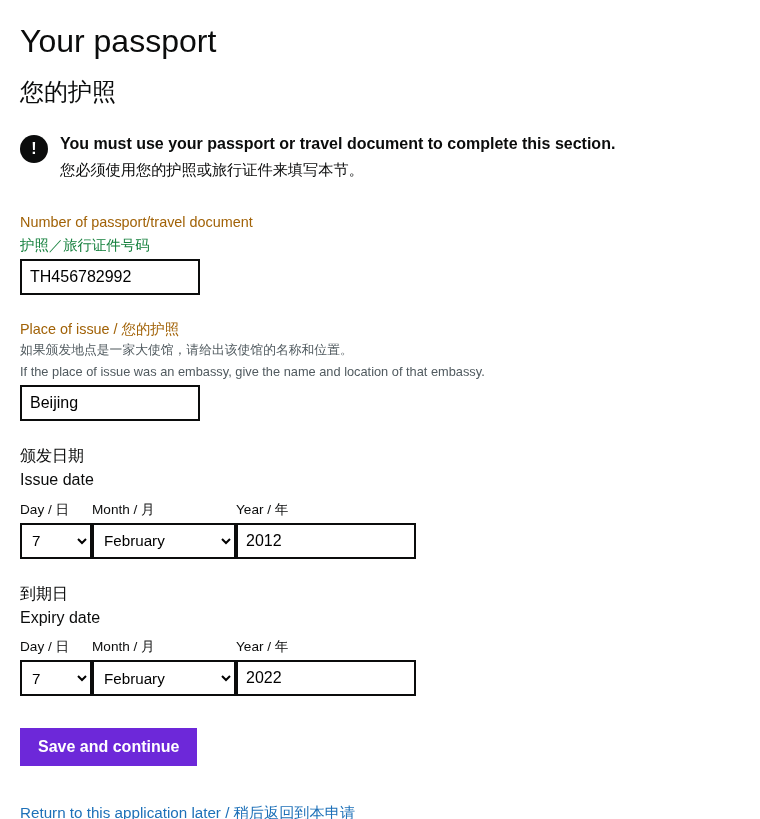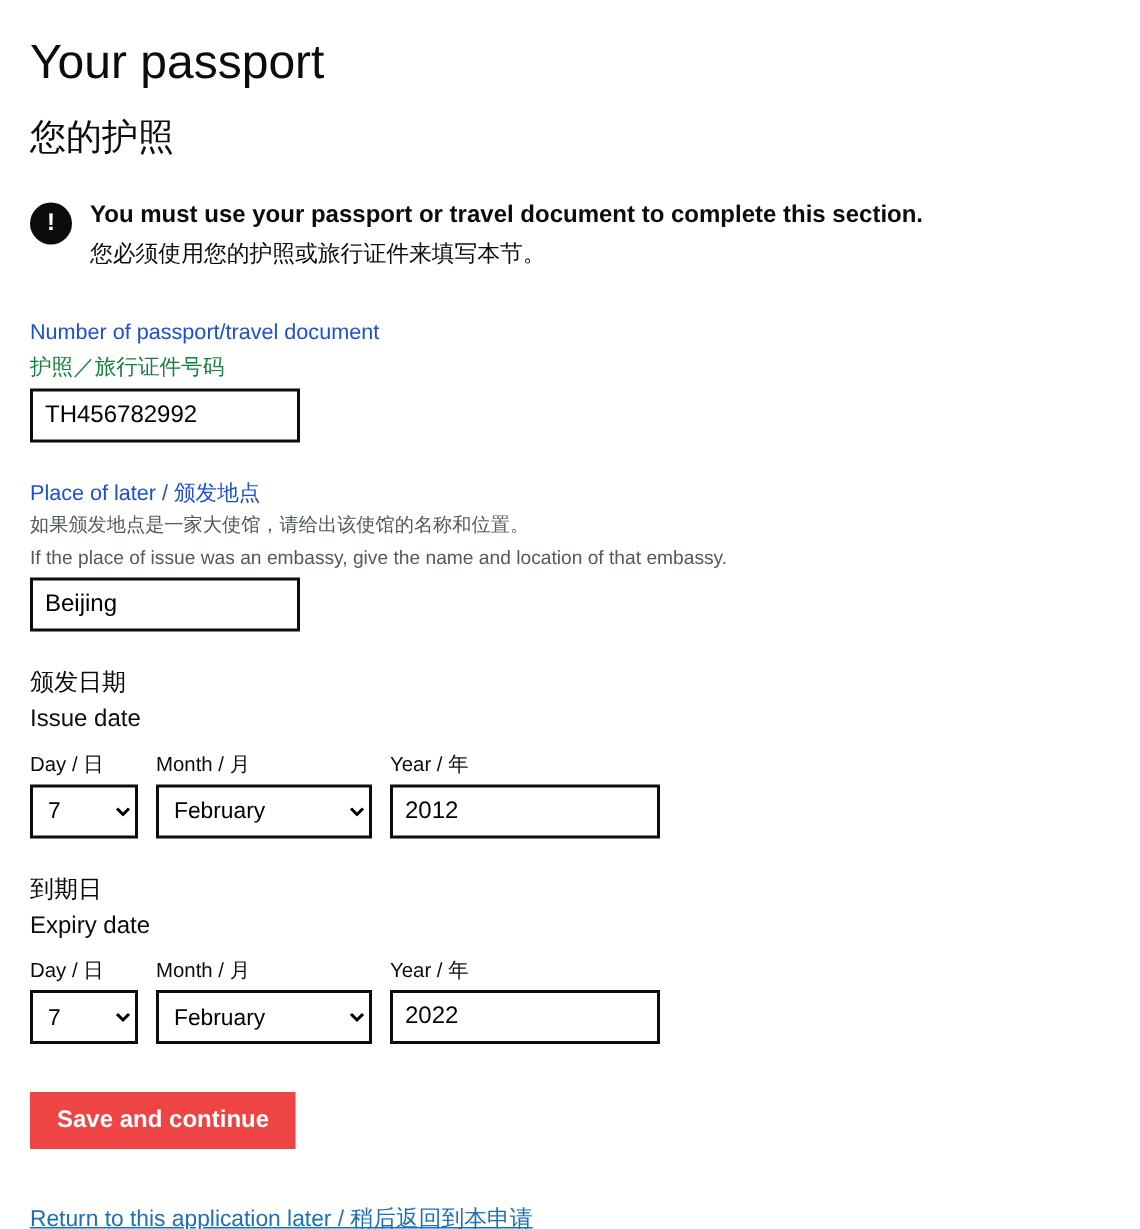--- a/index.html
+++ b/index.html
@@ -68,21 +68,21 @@
       font-size: 0.95rem;
       font-weight: 400;
     }
 
     .field-group {
       margin-bottom: 24px;
     }
 
     .field-label-en {
       font-size: 0.9rem;
-      color: #1d4ed8;
+      color: #a16207;
       margin-bottom: 2px;
     }
 
     .field-label-zh {
       font-size: 0.9rem;
       color: #15803d;
       margin-bottom: 4px;
     }
 
     .field-hint {
@@ -112,21 +112,21 @@
 
     .date-section-label-en {
       font-size: 1rem;
       font-weight: 400;
       margin-bottom: 8px;
     }
 
     .date-fields {
       display: flex;
       align-items: flex-end;
-      gap: 12px;
+      gap: 0;
       flex-wrap: wrap;
     }
 
     .date-field {
       display: flex;
       flex-direction: column;
     }
 
     .date-field-label {
       font-size: 0.85rem;
@@ -150,21 +150,21 @@
 
     .month-select {
       width: 144px;
     }
 
     .year-input {
       width: 80px;
     }
 
     .save-button {
-      background: #ef4444;
+      background: #6d28d9;
       color: #fff;
       border: none;
       padding: 10px 18px;
       font-size: 1rem;
       font-weight: 700;
       cursor: pointer;
       margin-bottom: 20px;
       display: inline-block;
     }
 
@@ -195,21 +195,21 @@
 
   
   <div class="field-group">
     <p class="field-label-en">Number of passport/travel document</p>
     <p class="field-label-zh">护照／旅行证件号码</p>
     <input type="text" value="TH456782992" style="">
   </div>
 
   
   <div class="field-group">
-    <p class="field-label-en">Place of later / 颁发地点</p>
+    <p class="field-label-en">Place of issue / 您的护照</p>
     <p class="field-hint">如果颁发地点是一家大使馆，请给出该使馆的名称和位置。</p>
     <p class="field-hint">If the place of issue was an embassy, give the name and location of that embassy.</p>
     <input type="text" value="Beijing" style="">
   </div>
 
   
   <div class="date-section">
     <p class="date-section-label-zh">颁发日期</p>
     <p class="date-section-label-en">Issue date</p>
     <div class="date-fields">

